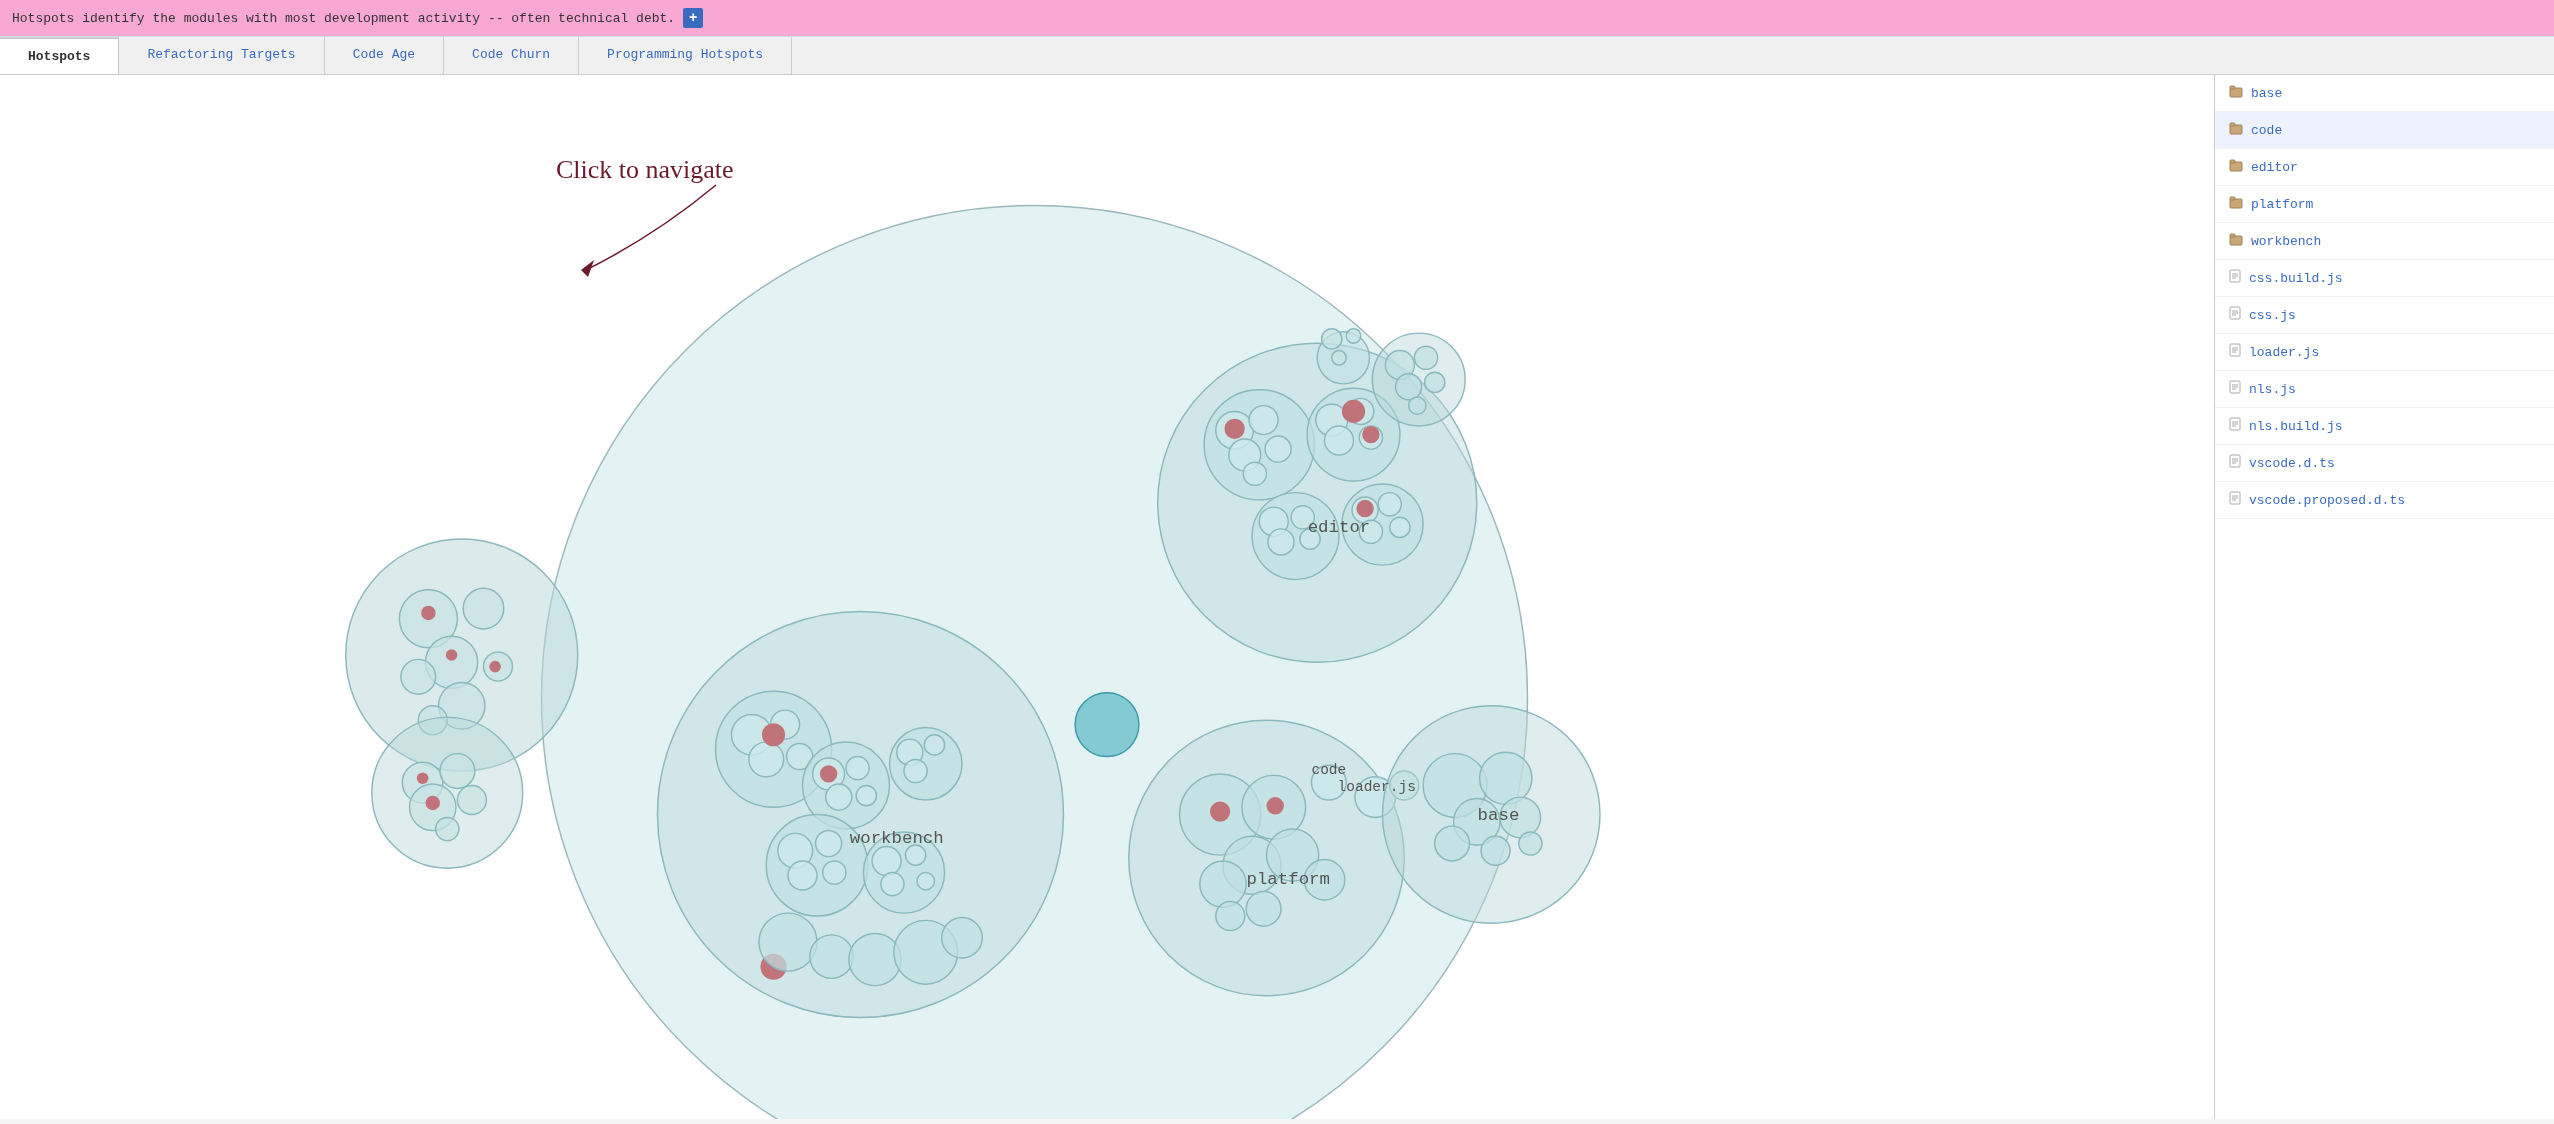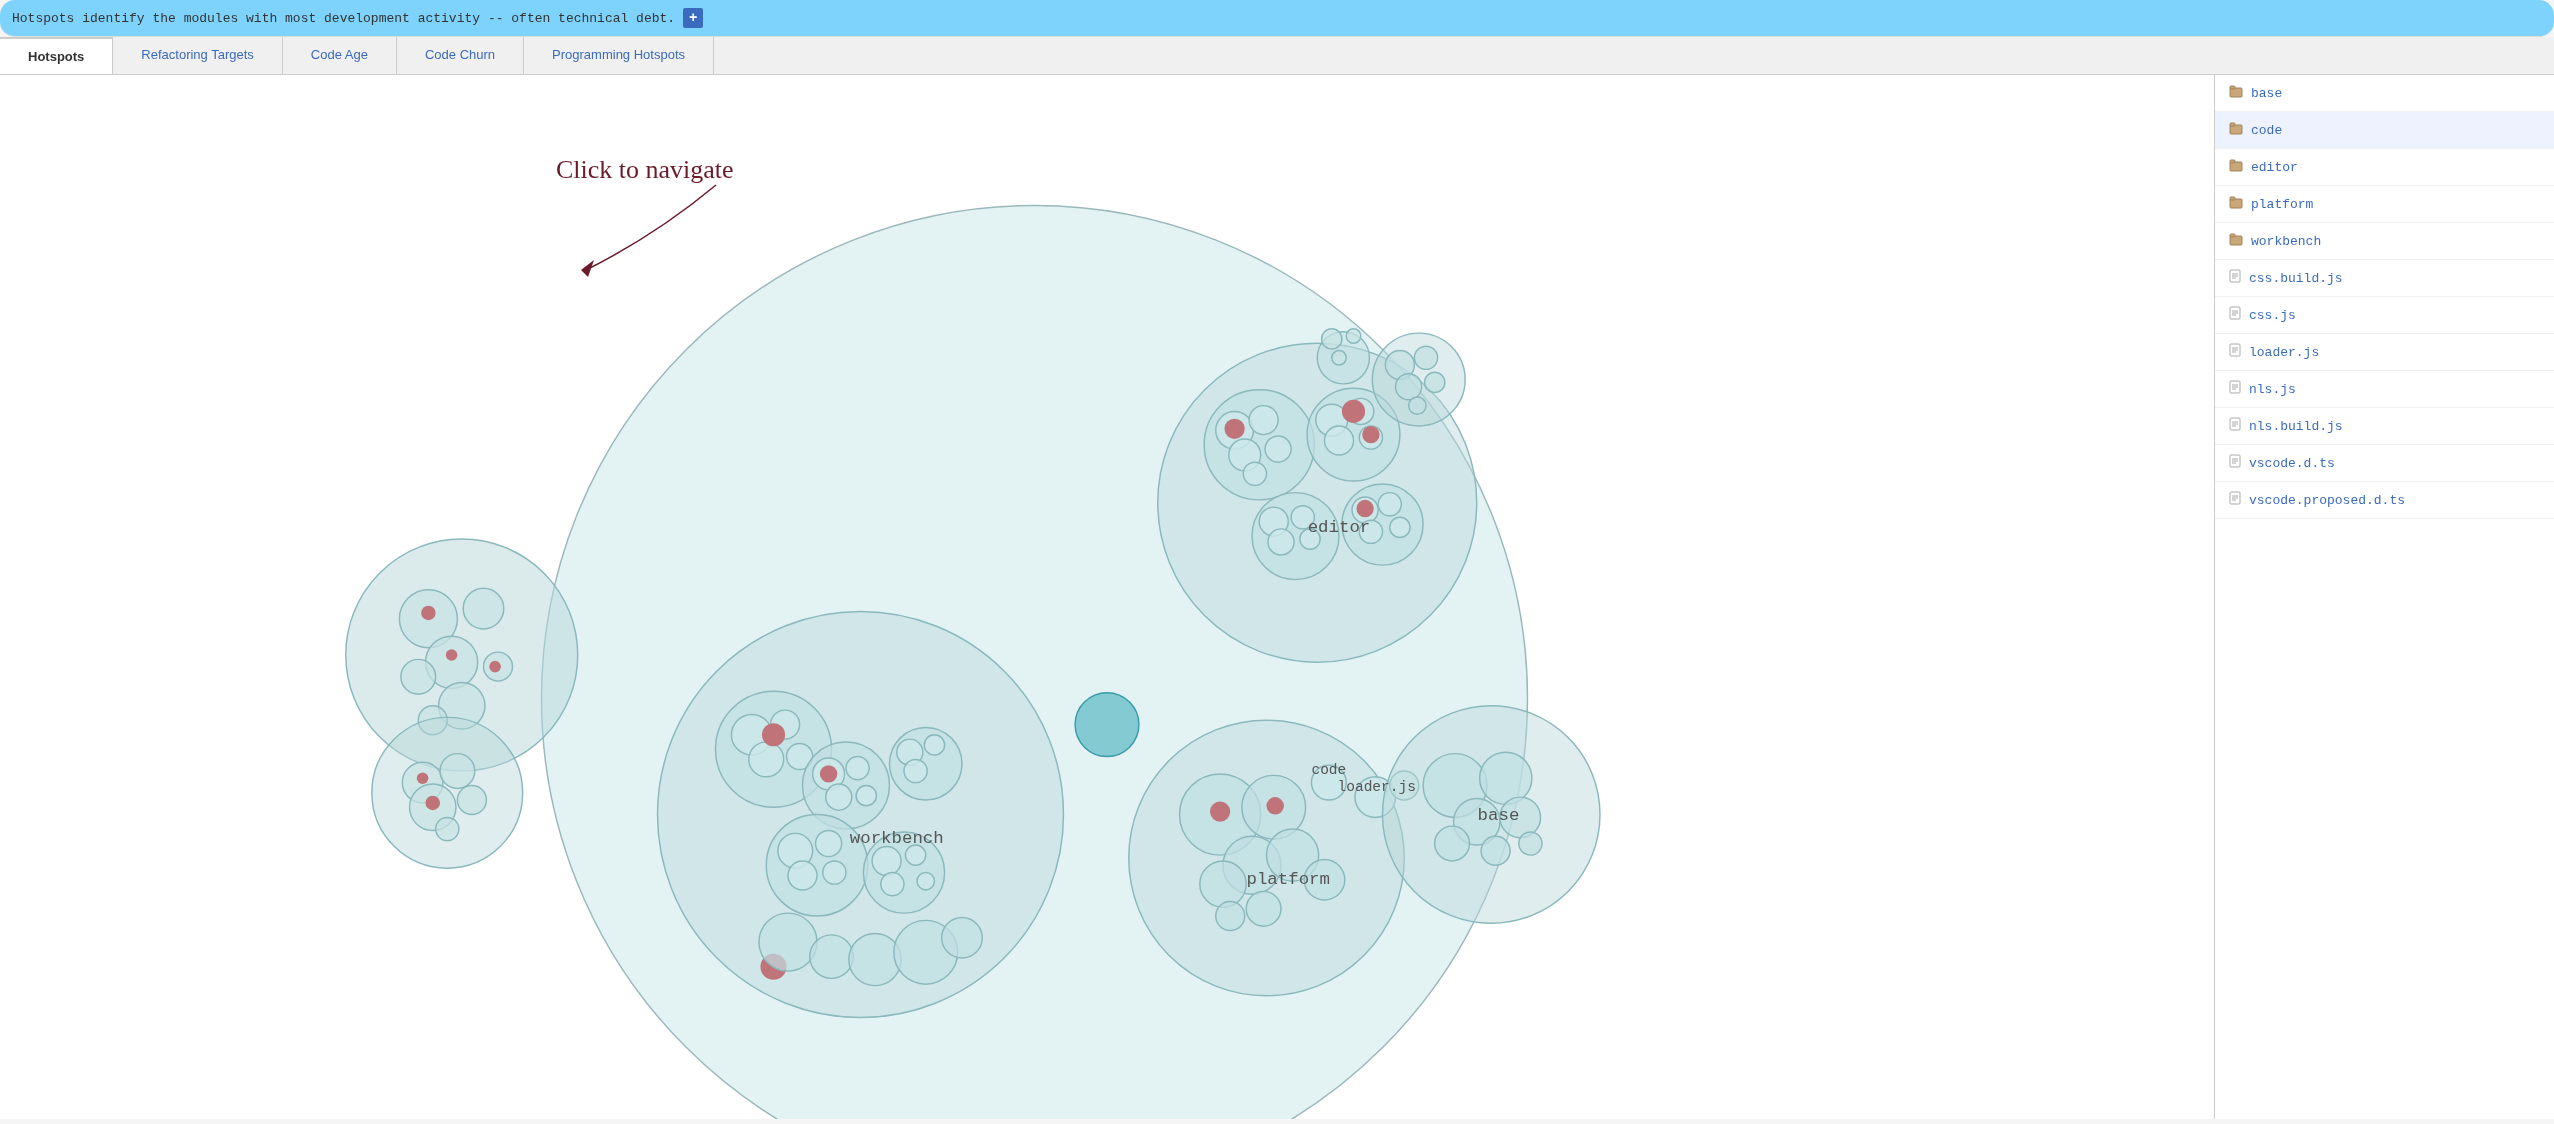--- a/index.html
+++ b/index.html
@@ -5,29 +5,28 @@
     * { box-sizing: border-box; margin: 0; padding: 0; }
     body {
       font-family: 'Courier New', Courier, monospace;
       background: #f5f5f5;
       font-size: 14px;
       color: #333;
     }
 
     
     .header-bar {
-      background: #7dd3fc;
+      background: #f9a8d4;
       padding: 8px 12px;
       display: flex;
       align-items: center;
       gap: 8px;
       border-bottom: 1px solid #ddd;
       font-size: 13px;
       color: #333;
-      border-radius: 15px;
     }
     .header-bar .add-icon {
       background: #3a6bbf;
       color: white;
       width: 20px;
       height: 20px;
       display: inline-flex;
       align-items: center;
       justify-content: center;
       border-radius: 2px;
@@ -42,21 +41,21 @@
       background: #f0f0f0;
       border-bottom: 1px solid #ccc;
     }
     .tab {
       padding: 10px 28px;
       cursor: pointer;
       font-size: 13px;
       color: #3a6bbf;
       border-right: 1px solid #ccc;
       background: #f0f0f0;
-      font-family: Liberation Sans, sans-serif;
+      font-family: Liberation Mono, monospace;
     }
     .tab.active {
       background: #fff;
       color: #333;
       font-weight: bold;
       border-top: 2px solid #ccc;
     }
 
     
     .main-content {

